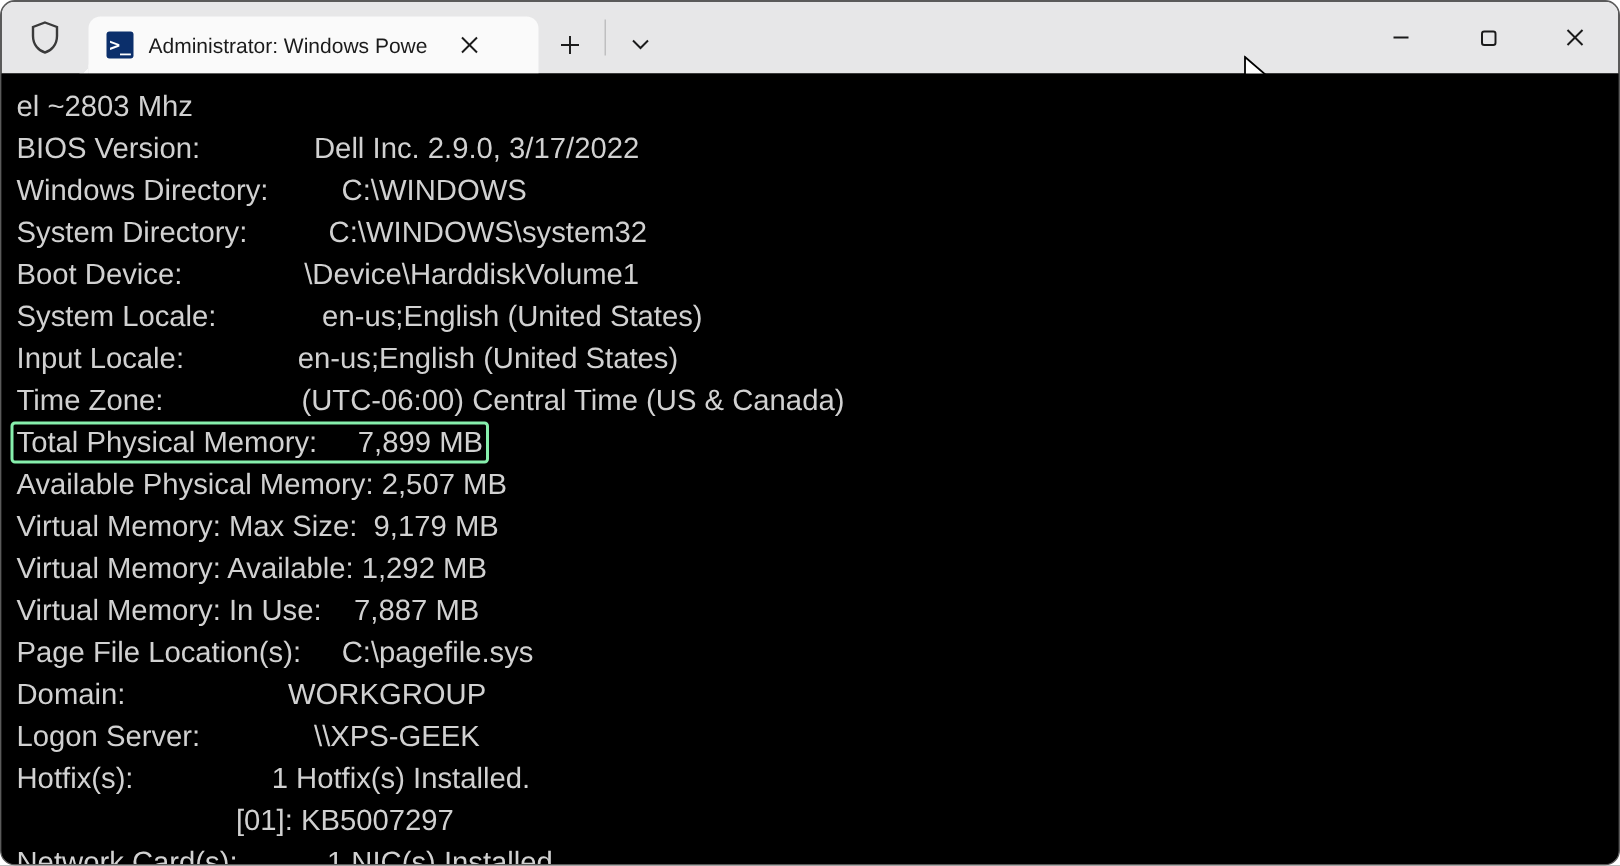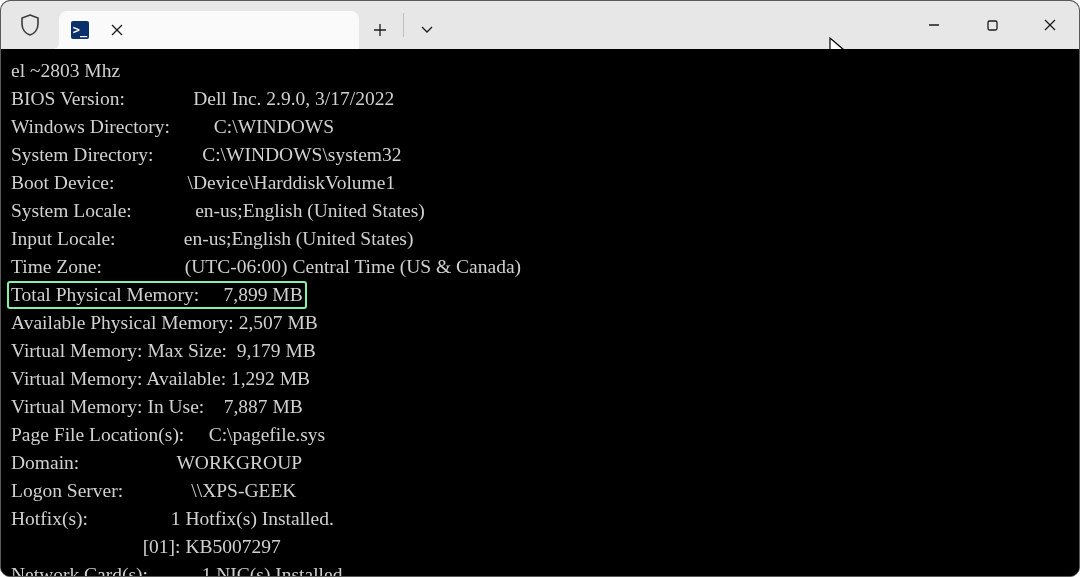--- a/index.html
+++ b/index.html
@@ -128,21 +128,21 @@
     display: flex;
     align-items: center;
     justify-content: center;
   }
 
   
   .term {
     flex: 1;
     background: #000;
     color: #d1d1d1;
-    font-family: Liberation Serif, serif;
+    font-family: Liberation Sans, sans-serif;
     font-size: 19.5px;
     line-height: 28px;
     padding: 8px 10px 8px 10px;
     white-space: pre;
     overflow: hidden;
     position: relative;
   }
 
   .line { white-space: pre; }
   .hl {
@@ -170,20 +170,21 @@
     <div class="tb-left">
       <span class="shield">
         <svg viewBox="0 0 20 22">
             <path d="M10 1 L18 4 V10 C18 16 14 20 10 21 C6 20 2 16 2 10 V4 Z" fill="none" stroke="#3a3a3a" stroke-width="1.6"></path>
           </svg>
       </span>
     </div>
 
     <div class="tab">
       <span class="tab-icon">&gt;_</span>
+      <span class="tab-title">Administrator: Windows Powe</span>
       <span class="tab-close">
         <svg width="12" height="12" viewBox="0 0 12 12">
             <line x1="1" y1="1" x2="11" y2="11" stroke-width="1.3"></line>
             <line x1="11" y1="1" x2="1" y2="11" stroke-width="1.3"></line>
           </svg>
       </span>
     </div>
 
     <div class="tb-btn">
       <svg width="14" height="14" viewBox="0 0 14 14">

